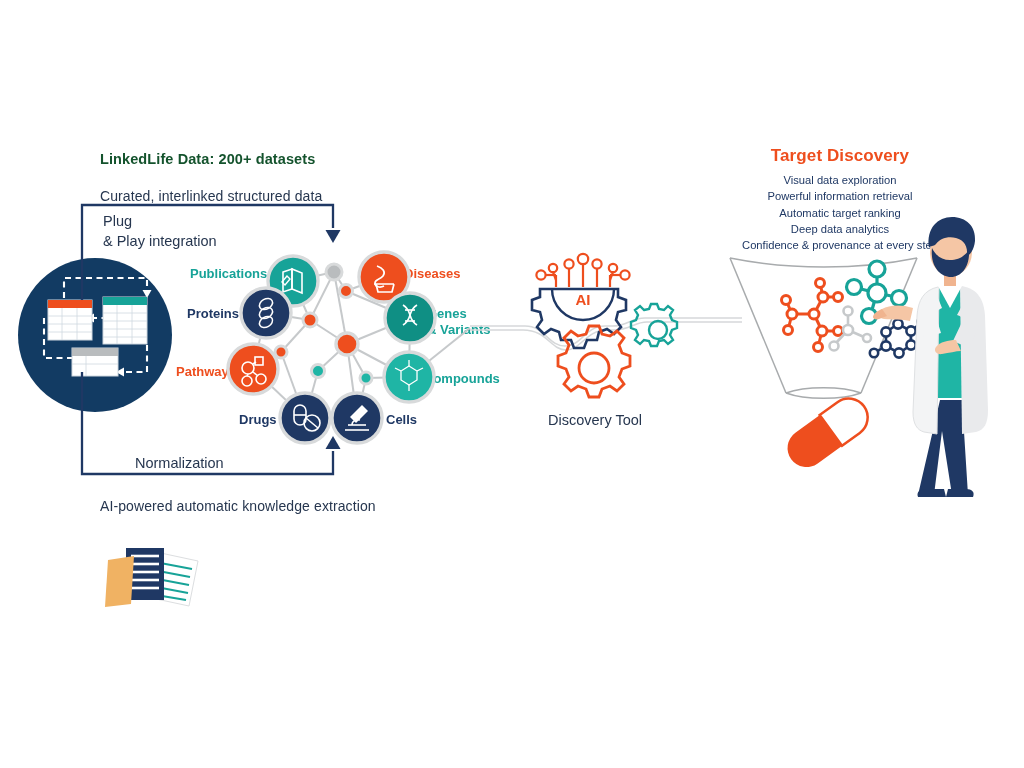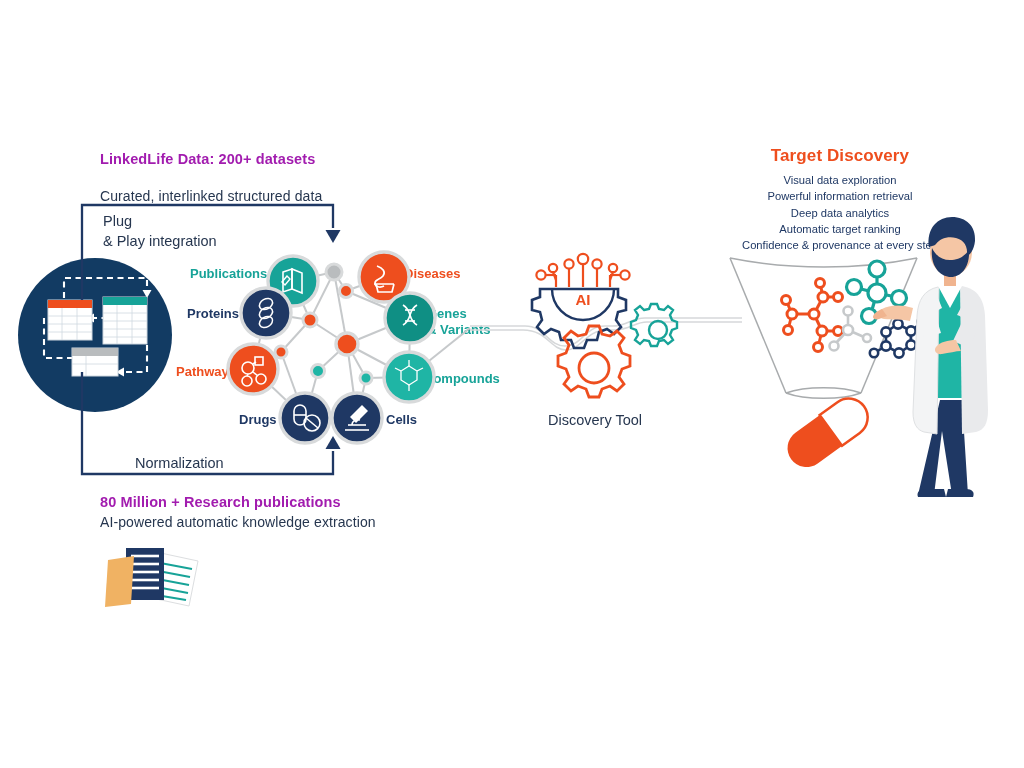--- a/index.html
+++ b/index.html
@@ -3,21 +3,21 @@
 <meta charset="utf-8">
 <style>
   html,body{margin:0;padding:0;background:#ffffff;}
   body{width:1024px;height:768px;position:relative;overflow:hidden;
        font-family:"Liberation Sans", sans-serif;color:#1d3557;}
   .stage{position:absolute;inset:0;}
   svg{display:block;}
   .abs{position:absolute;}
 
   
-  .hdr-bold{font-size:14.5px;font-weight:bold;color:#a21caf;letter-spacing:.1px;}
+  .hdr-bold{font-size:14.5px;font-weight:bold;color:#14532d;letter-spacing:.1px;}
   .hdr-sub{font-size:14px;font-weight:normal;color:#26364f;letter-spacing:.1px;}
   .bracket-label{font-size:14.5px;color:#26364f;line-height:1.38;}
   .td-title{font-size:17px;font-weight:bold;color:#ee4e1e;text-align:center;letter-spacing:.1px;}
   .td-line{font-size:11.2px;color:#1f3864;text-align:center;line-height:1.46;}
   .gear-cap{font-size:14.5px;color:#26364f;text-align:center;line-height:1.32;}
   .bullets{font-size:11.2px;color:#26364f;line-height:1.62;}
   .bullets div{white-space:nowrap;}
   .bullets .dot{color:#1f3864;font-size:11px;margin-right:3px;}
 
   
@@ -36,32 +36,31 @@
     <div class="hdr-sub" style="margin-top:21px;">Curated, interlinked structured data</div>
   </div>
 
   <div class="abs bracket-label" style="left:103px;top:211px;">
     <div>Plug</div>
     <div>&amp; Play integration</div>
   </div>
   <div class="abs bracket-label" style="left:103px;top:453px;margin-left:32px;">Normalization</div>
 
   <div class="abs" style="left:100px;top:494px;">
-    <div class="hdr-bold">80 Million + Research publications</div>
     <div class="hdr-sub" style="margin-top:4px;">AI-powered automatic knowledge extraction</div>
   </div>
 
 
   <div class="abs" style="left:690px;top:146px;width:300px;">
     <div class="td-title">Target Discovery</div>
     <div style="margin-top:6px;">
       <div class="td-line">Visual data exploration</div>
       <div class="td-line">Powerful information retrieval</div>
+      <div class="td-line">Automatic target ranking</div>
       <div class="td-line">Deep data analytics</div>
-      <div class="td-line">Automatic target ranking</div>
       <div class="td-line">Confidence &amp; provenance at every step</div>
     </div>
   </div>
 
   <div class="abs" style="left:505px;top:411px;width:180px;">
     <div class="gear-cap">Discovery Tool</div>
   </div>
 
   <div class="nlab teal" style="left:190px;top:266px;">Publications</div>
   <div class="nlab orange" style="left:404px;top:266px;">Diseases</div>

